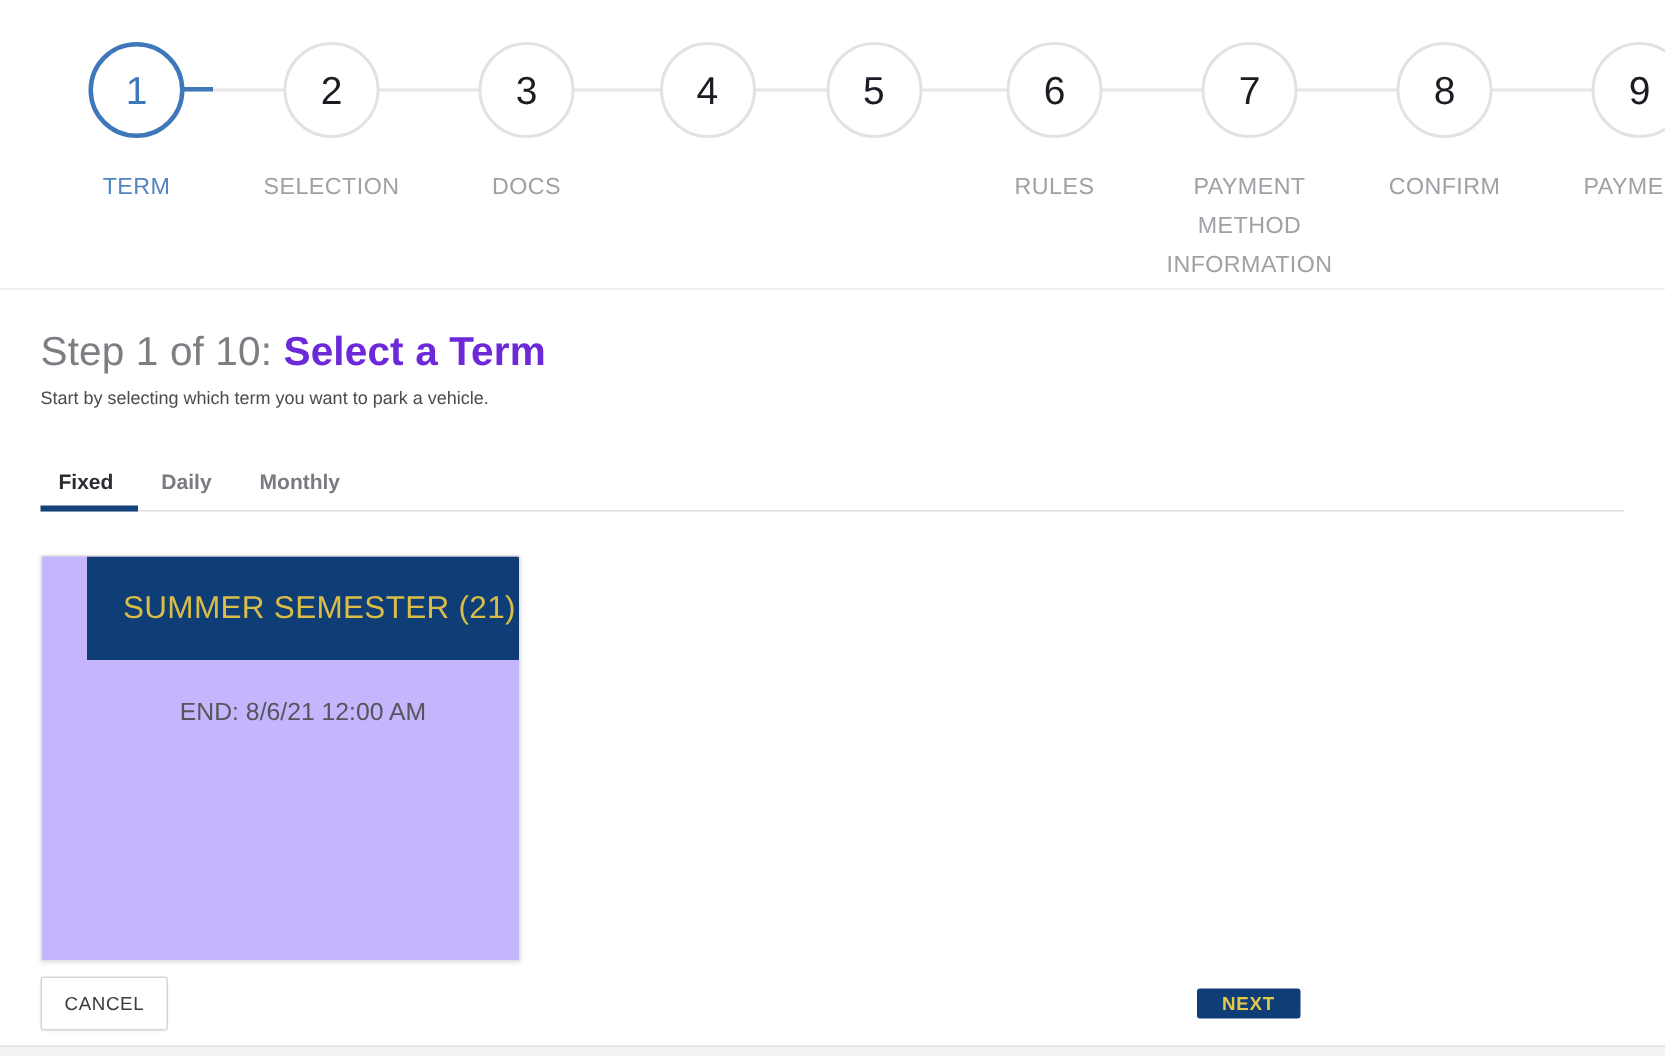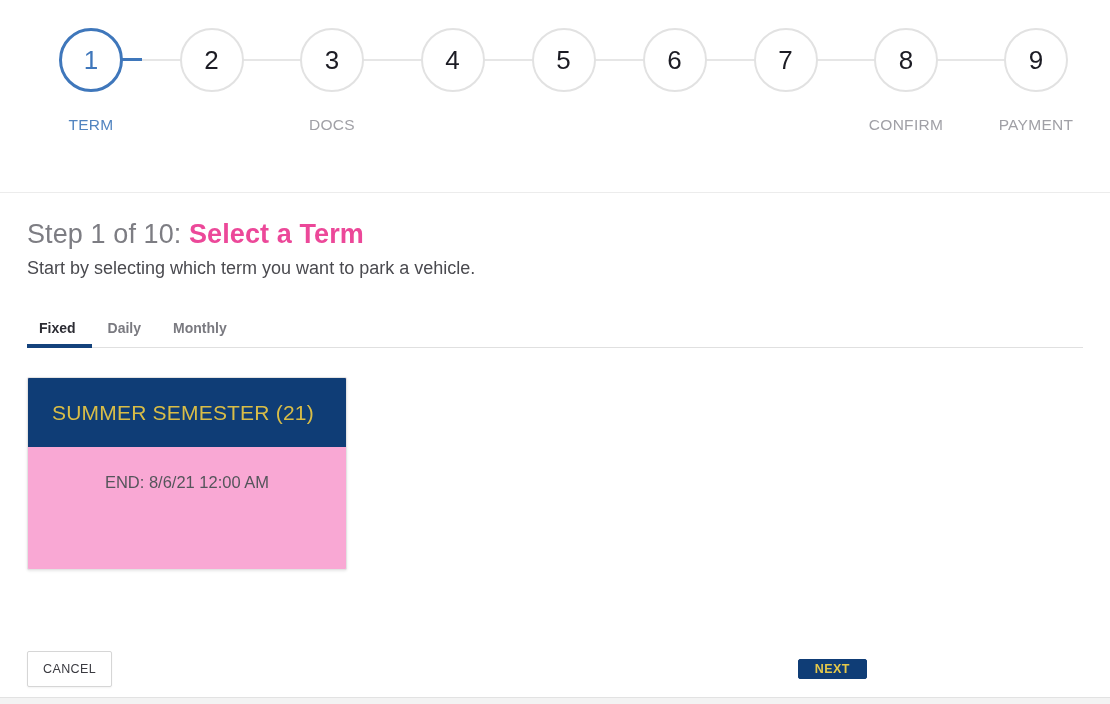--- a/index.html
+++ b/index.html
@@ -109,25 +109,25 @@
   }
   .page-title {
     font-size: 27px;
     font-weight: 400;
     color: #7d7d83;
     margin: 0 0 8px 0;
     letter-spacing: 0.1px;
     white-space: nowrap;
   }
   .page-title .accent {
-    color: #ec4899;
+    color: #6d28d9;
     font-weight: 700;
   }
   .subtitle {
-    font-size: 18px;
+    font-size: 12px;
     color: #4a4a4f;
     margin: 0 0 28px 0;
   }
 
   
   .tabs {
     position: relative;
     border-bottom: 1px solid #e0e0e0;
     display: flex;
     align-items: flex-end;
@@ -159,30 +159,31 @@
   }
 
   
   .cards {
     margin-top: 29px;
     display: flex;
     gap: 20px;
   }
   .term-card {
     width: 320px;
-    height: 193px;
-    background: #f9a8d4;
+    height: 271px;
+    background: #c4b5fd;
     border: 1px solid #e3e3e3;
     border-radius: 2px;
     box-shadow: 0 1px 3px rgba(0,0,0,0.10);
     display: flex;
     flex-direction: column;
     cursor: pointer;
     box-sizing: border-box;
     overflow: hidden;
+    padding-left: 30px;
   }
   .term-card-header {
     background: #0f3d76;
     color: #d9bd47;
     font-size: 21px;
     padding: 0 0 0 24px;
     height: 69px;
     display: flex;
     align-items: center;
     letter-spacing: 0.2px;
@@ -257,20 +258,21 @@
           <div class="fill"></div>
         </div>
       <div class="step-label">TERM</div>
     </div>
 
     <div class="step">
       <div class="step-circle">2</div>
       <div class="connector">
           <div class="fill"></div>
         </div>
+      <div class="step-label">SELECTION</div>
     </div>
 
     <div class="step">
       <div class="step-circle">3</div>
       <div class="connector">
           <div class="fill"></div>
         </div>
       <div class="step-label">DOCS</div>
     </div>
 
@@ -286,27 +288,29 @@
       <div class="connector">
           <div class="fill"></div>
         </div>
     </div>
 
     <div class="step">
       <div class="step-circle">6</div>
       <div class="connector">
           <div class="fill"></div>
         </div>
+      <div class="step-label">RULES</div>
     </div>
 
     <div class="step">
       <div class="step-circle">7</div>
       <div class="connector">
           <div class="fill"></div>
         </div>
+      <div class="step-label">PAYMENT METHOD INFORMATION</div>
     </div>
 
     <div class="step">
       <div class="step-circle">8</div>
       <div class="connector">
           <div class="fill"></div>
         </div>
       <div class="step-label">CONFIRM</div>
     </div>
 

